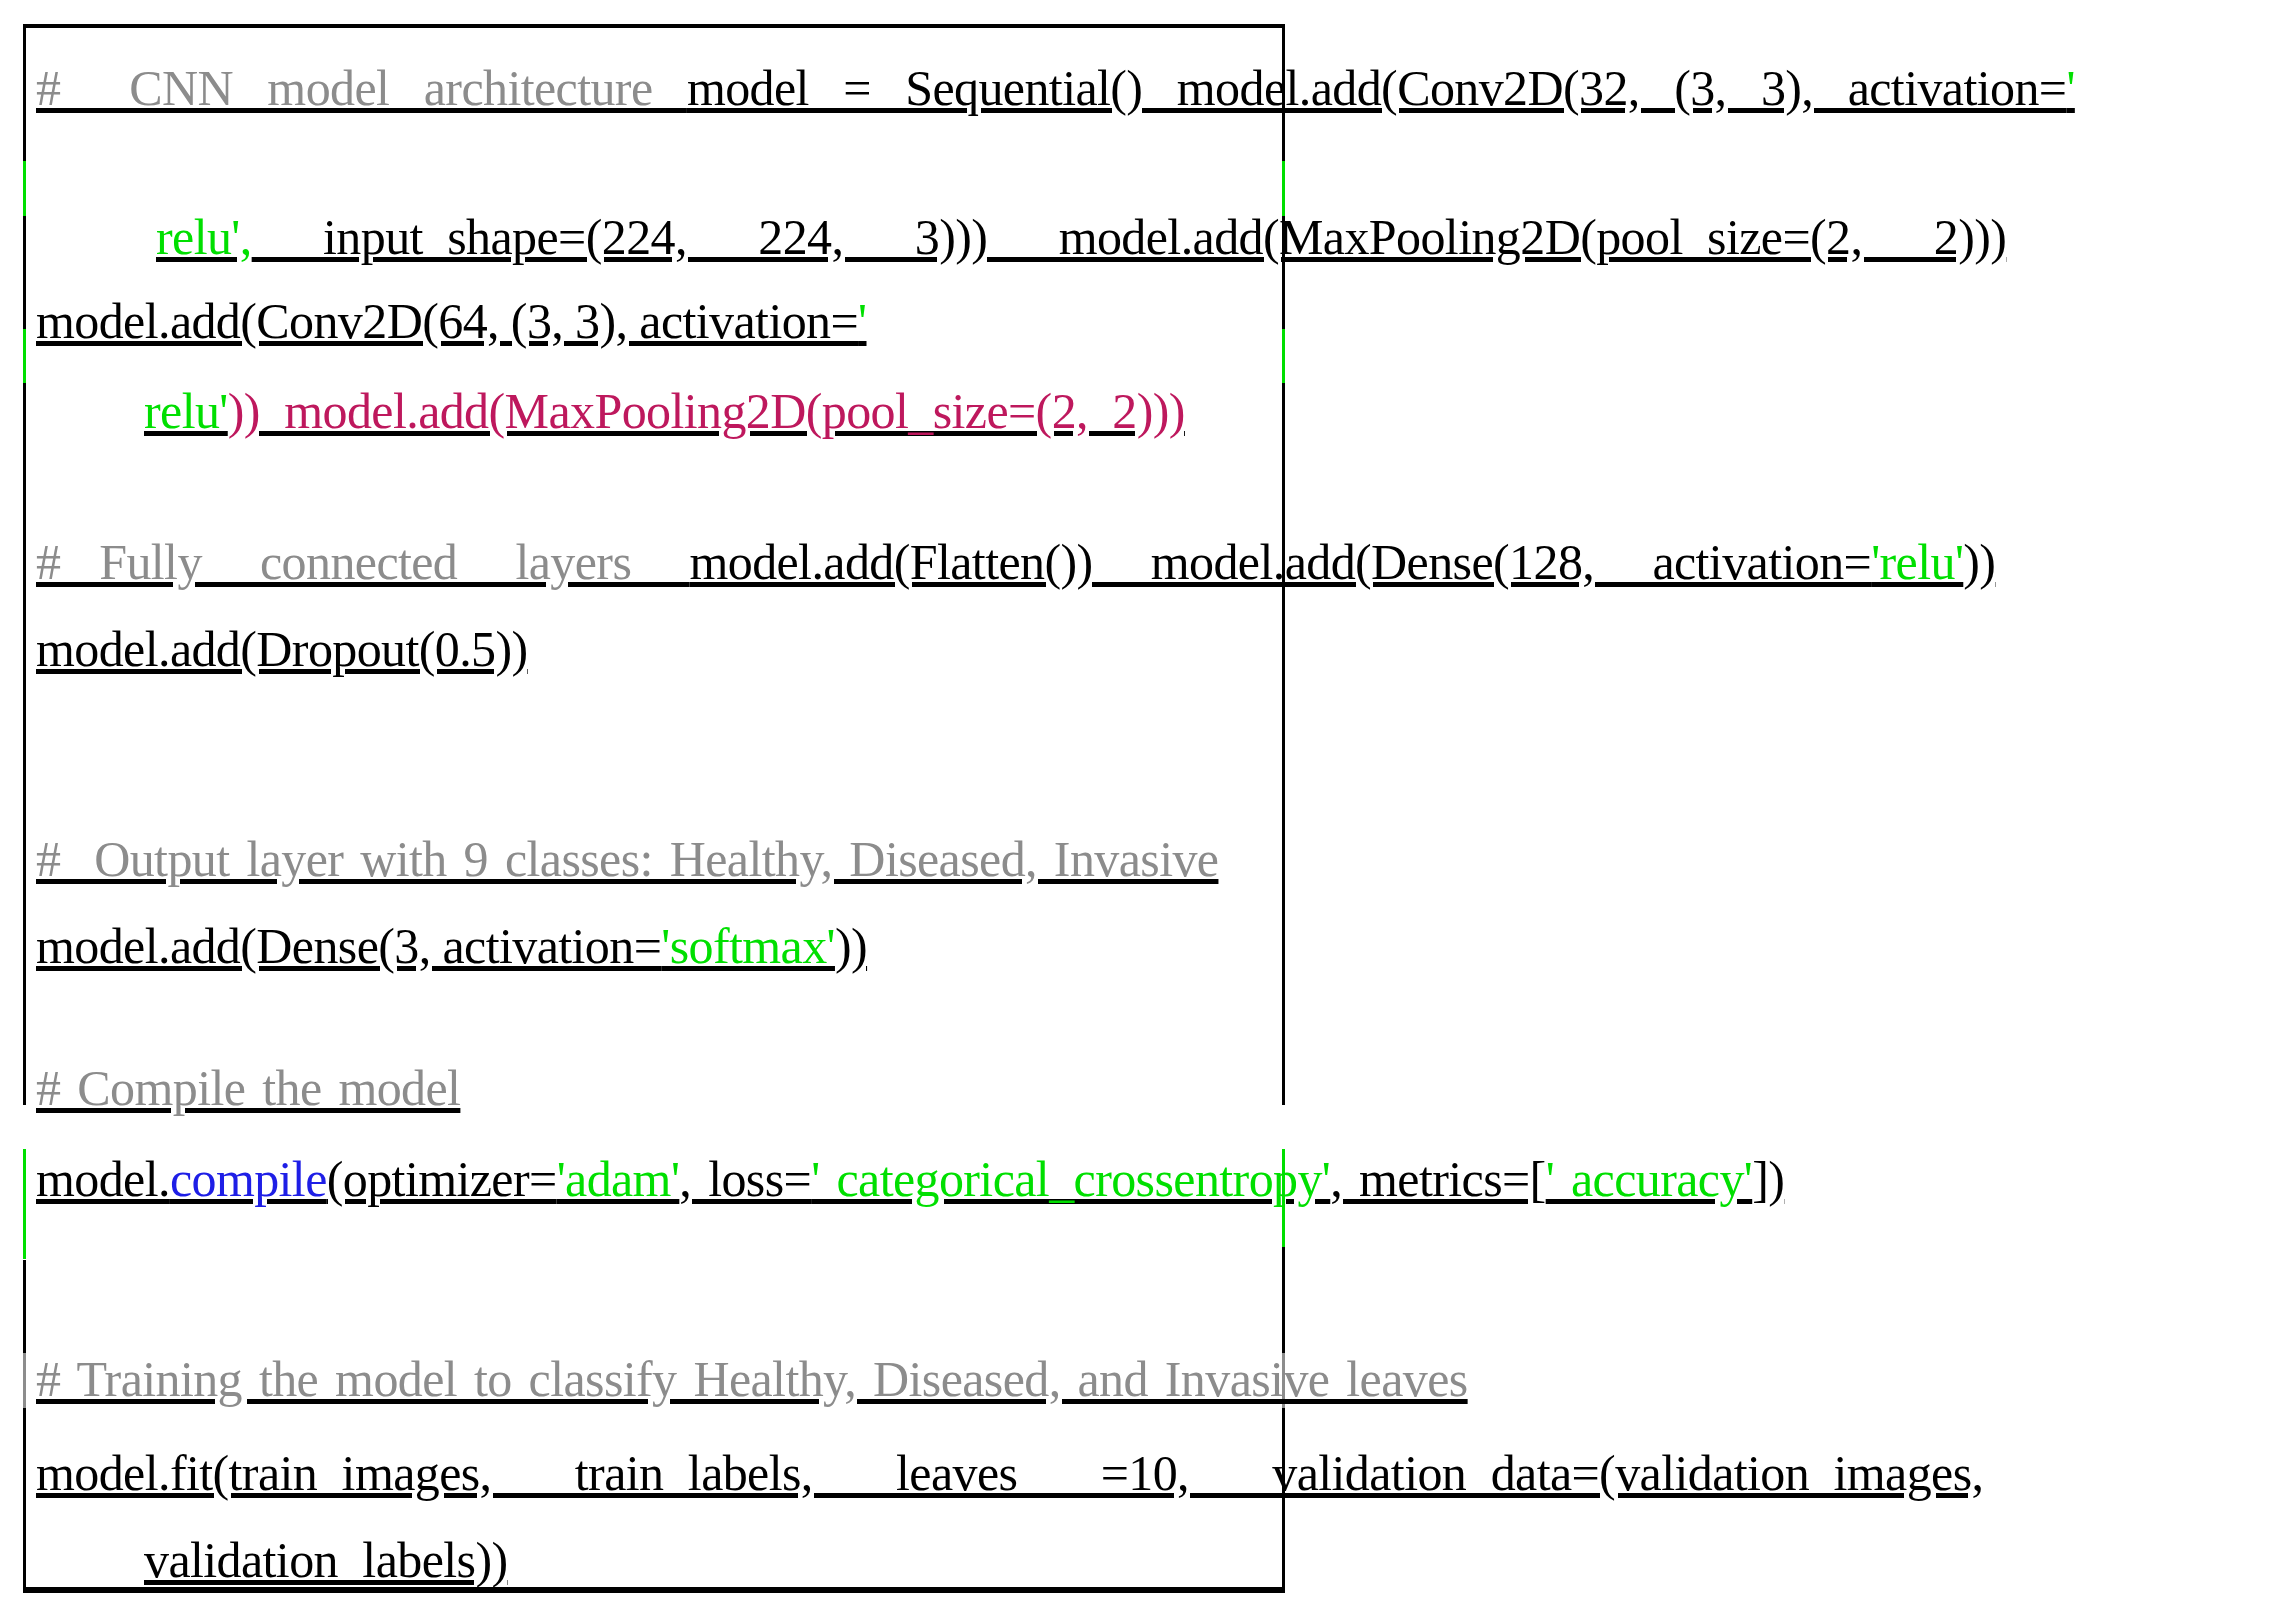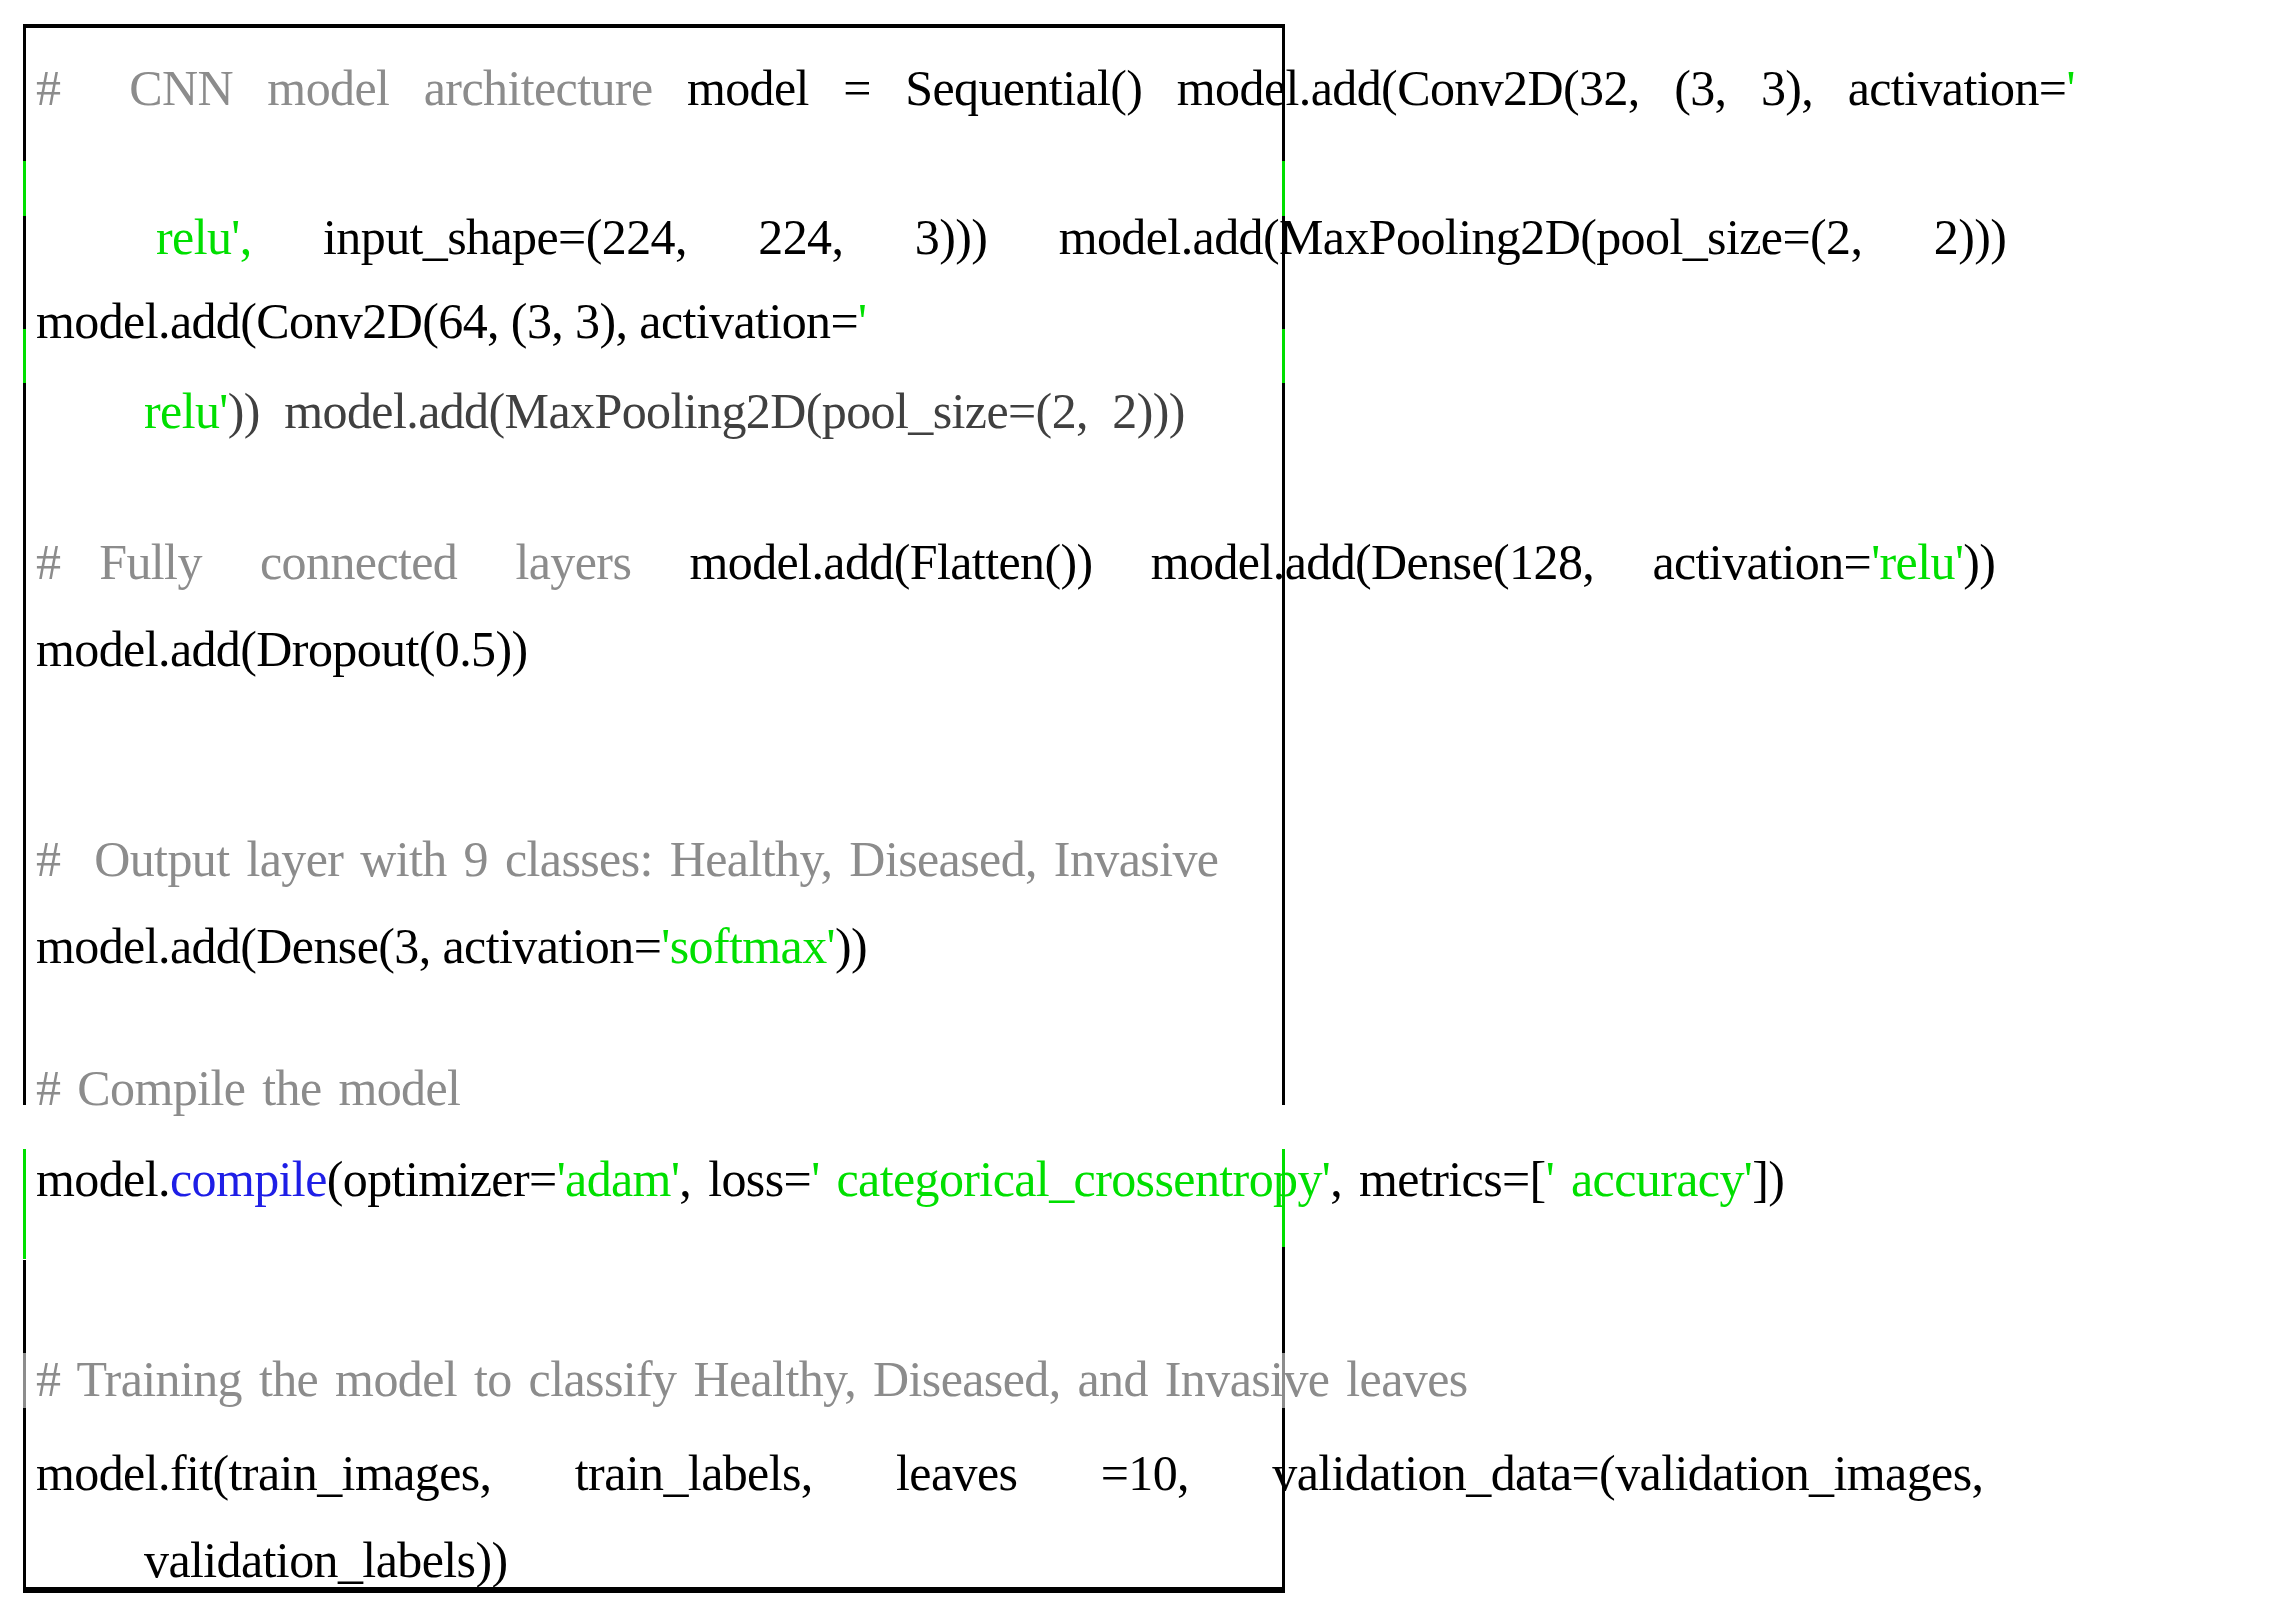--- a/index.html
+++ b/index.html
@@ -11,20 +11,21 @@
     overflow:hidden;
     font-family:"Liberation Serif","DejaVu Serif",serif;
   }
   .code-line{
     position:absolute;
     white-space:pre;
     font-size:50px;
     line-height:1.1;
     letter-spacing:-0.6px;
     color:#000000;
+    text-decoration:underline;
   }
   .border-seg{position:absolute;}
   #box-top,#box-bottom{position:absolute;background:#000000;}
 </style>
 </head>
 <body>
 
 <div id="canvas">
   <div id="box-top" style="left:23px;top:24px;width:1262px;height:3.9px;"></div>
   <div id="box-bottom" style="left:23px;top:1587px;width:1262px;height:5.8px;"></div>
@@ -47,21 +48,21 @@
       <div class="border-seg" style="left: 1282px; top: 383px; width: 3.2px; height: 722px; background: rgb(0, 0, 0);"></div>
       <div class="border-seg" style="left: 1282px; top: 1149px; width: 3.2px; height: 98px; background: rgb(0, 223, 0);"></div>
       <div class="border-seg" style="left: 1282px; top: 1247px; width: 3.2px; height: 107px; background: rgb(0, 0, 0);"></div>
       <div class="border-seg" style="left: 1282px; top: 1353px; width: 3.2px; height: 55px; background: rgb(140, 140, 140);"></div>
       <div class="border-seg" style="left: 1282px; top: 1408px; width: 3.2px; height: 184px; background: rgb(0, 0, 0);"></div>
     </div>
   <div id="code-area">
       <div class="code-line" style="top: 61px; left: 36px; word-spacing: 0.45em;"><span class="code-segment" style="color: rgb(140, 140, 140);">#  CNN model architecture </span><span class="code-segment" style="color: rgb(0, 0, 0);">model = Sequential() model.add(Conv2D(32, (3, 3), activation=</span><span class="code-segment" style="color: rgb(0, 223, 0);">'</span></div>
       <div class="code-line" style="top: 210px; left: 156px;"><span class="code-segment" style="color: rgb(0, 223, 0);">relu',</span><span class="code-segment" style="color: rgb(0, 0, 0);">      input_shape=(224,      224,      3)))      model.add(MaxPooling2D(pool_size=(2,      2)))</span></div>
       <div class="code-line" style="top: 294px; left: 36px;"><span class="code-segment" style="color: rgb(0, 0, 0);">model.add(Conv2D(64, (3, 3), activation=</span><span class="code-segment" style="color: rgb(0, 223, 0);">'</span></div>
-      <div class="code-line" style="top: 384px; left: 144px; word-spacing: 0.25em;"><span class="code-segment" style="color: rgb(0, 223, 0); margin-top: 8px;">relu'</span><span class="code-segment" style="color: #404040;">)) model.add(MaxPooling2D(pool_size=(2, 2)))</span></div>
+      <div class="code-line" style="top: 384px; left: 144px; word-spacing: 0.25em;"><span class="code-segment" style="color: rgb(0, 223, 0); margin-top: 8px;">relu'</span><span class="code-segment" style="color: #be185d;">)) model.add(MaxPooling2D(pool_size=(2, 2)))</span></div>
       <div class="code-line" style="top: 535px; left: 36px; word-spacing: 0.15em;"><span class="code-segment" style="color: rgb(140, 140, 140);">#  Fully   connected   layers   </span><span class="code-segment" style="color: rgb(0, 0, 0);">model.add(Flatten())   model.add(Dense(128,   activation=</span><span class="code-segment" style="color: rgb(0, 223, 0);">'relu'</span><span class="code-segment" style="color: rgb(0, 0, 0);">))</span></div>
       <div class="code-line" style="top: 622px; left: 36px;"><span class="code-segment" style="color: rgb(0, 0, 0);">model.add(Dropout(0.5))</span></div>
       <div class="code-line" style="top: 832px; left: 36px; word-spacing: 0.1em;"><span class="code-segment" style="color: rgb(140, 140, 140);">#  Output layer with 9 classes: Healthy, Diseased, Invasive</span></div>
       <div class="code-line" style="top: 919px; left: 36px;"><span class="code-segment" style="color: rgb(0, 0, 0);">model.add(Dense(3, activation=</span><span class="code-segment" style="color: rgb(0, 223, 0);">'softmax'</span><span class="code-segment" style="color: rgb(0, 0, 0);">))</span></div>
       <div class="code-line" style="top: 1061px; left: 36px; word-spacing: 0.1em;"><span class="code-segment" style="color: rgb(140, 140, 140);"># Compile the model</span></div>
       <div class="code-line" style="top: 1152px; left: 36px; word-spacing: 0.1em;"><span class="code-segment" style="color: rgb(0, 0, 0);">model.</span><span class="code-segment" style="color: rgb(30, 30, 230);">compile</span><span class="code-segment" style="color: rgb(0, 0, 0);">(optimizer=</span><span class="code-segment" style="color: rgb(0, 223, 0);">'adam'</span><span class="code-segment" style="color: rgb(0, 0, 0);">, loss=</span><span class="code-segment" style="color: rgb(0, 223, 0);">' categorical_crossentropy'</span><span class="code-segment" style="color: rgb(0, 0, 0);">, metrics=[</span><span class="code-segment" style="color: rgb(0, 223, 0);">' accuracy'</span><span class="code-segment" style="color: rgb(0, 0, 0);">])</span></div>
       <div class="code-line" style="top: 1352px; left: 36px; word-spacing: 0.1em;"><span class="code-segment" style="color: rgb(140, 140, 140); text-align: center;"># Training the model to classify Healthy, Diseased, and Invasive leaves</span></div>
       <div class="code-line" style="top: 1446px; left: 36px;"><span class="code-segment" style="color: rgb(0, 0, 0);">model.fit(train_images,       train_labels,       leaves       =10,       validation_data=(validation_images,</span></div>
       <div class="code-line" style="top: 1533px; left: 144px;"><span class="code-segment" style="color: rgb(0, 0, 0);">validation_labels))</span></div>
     </div>

